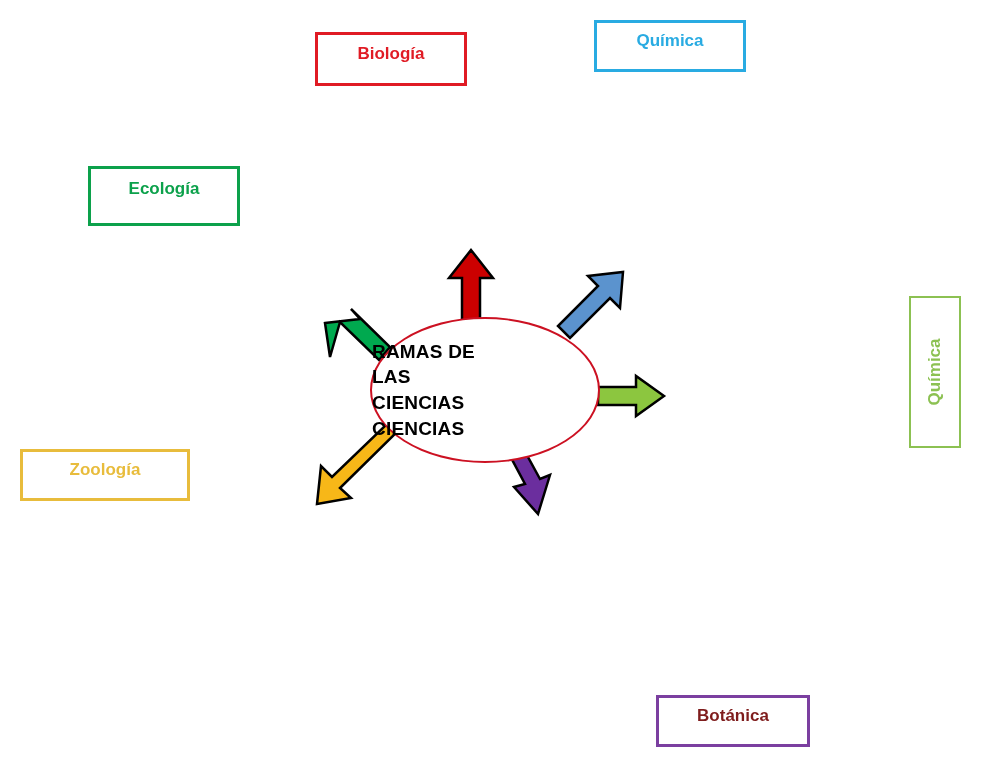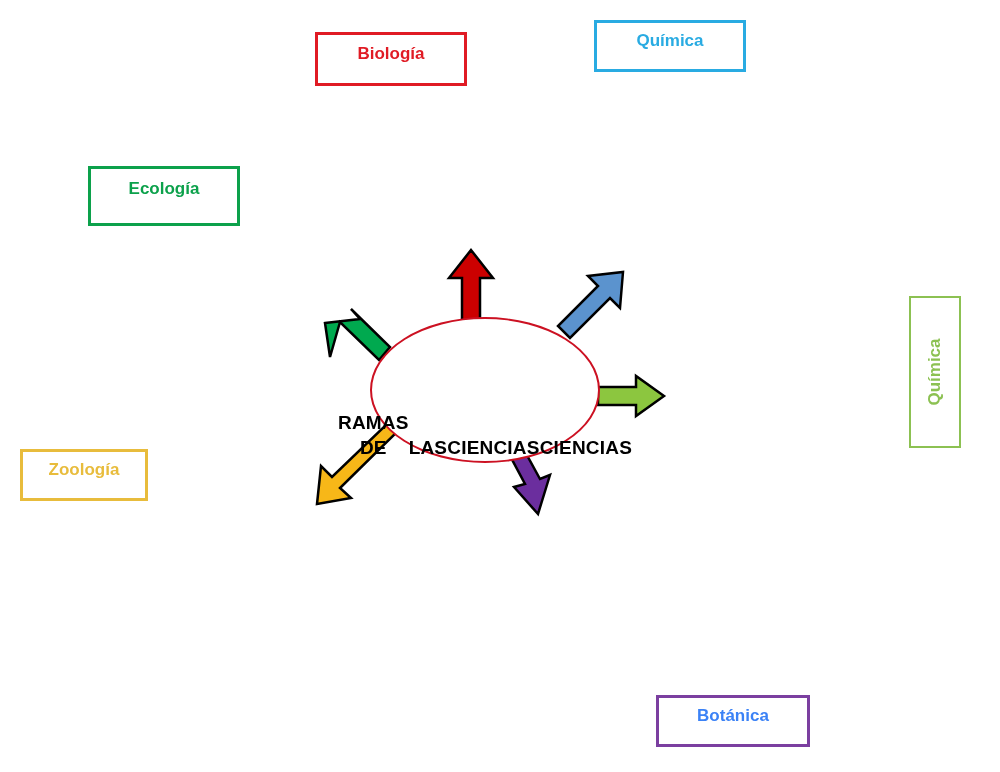--- a/index.html
+++ b/index.html
@@ -49,22 +49,22 @@
     transform-origin: center center;
     font-size: 17px;
   }
 
   #center-ellipse {
     position: absolute;
     box-sizing: border-box;
     border-radius: 50%;
     background: #ffffff;
     display: flex;
-    flex-direction: row;
-    align-items: flex-end;
+    flex-direction: column;
+    align-items: flex-start;
     justify-content: center;
     z-index: 5;
   }
   #center-ellipse .ellipse-line {
     font-weight: bold;
     font-size: 19px;
     color: #000000;
     line-height: 1.35;
     text-align: center;
     letter-spacing: 0.2px;
@@ -121,21 +121,21 @@
   </div>
 
   <div class="label-box horiz" style="left:88px; top:166px; width:152px; height:60px; border-width:3px; border-color:#0CA14B;">
     <span class="label-text" style="color:#0CA14B;">Ecología</span>
   </div>
 
   <div class="label-box vert" style="left:909px; top:296px; width:52px; height:152px; border-width:2.5px; border-color:#8CC152;">
     <span class="label-text" style="color:#8CC152;">Química</span>
   </div>
 
-  <div class="label-box horiz" style="left:20px; top:449px; width:128px; height:52px; border-width:3px; border-color:#E8BC3C;">
+  <div class="label-box horiz" style="left:20px; top:449px; width:170px; height:52px; border-width:3px; border-color:#E8BC3C;">
     <span class="label-text" style="color:#E8BC3C;">Zoología</span>
   </div>
 
   <div class="label-box horiz" style="left:656px; top:695px; width:154px; height:52px; border-width:3px; border-color:#7B3FA0;">
-    <span class="label-text" style="color:#3b82f6;">Botánica</span>
+    <span class="label-text" style="color:#7f1d1d;">Botánica</span>
   </div>
 
 </div>
 
 </body></html>

